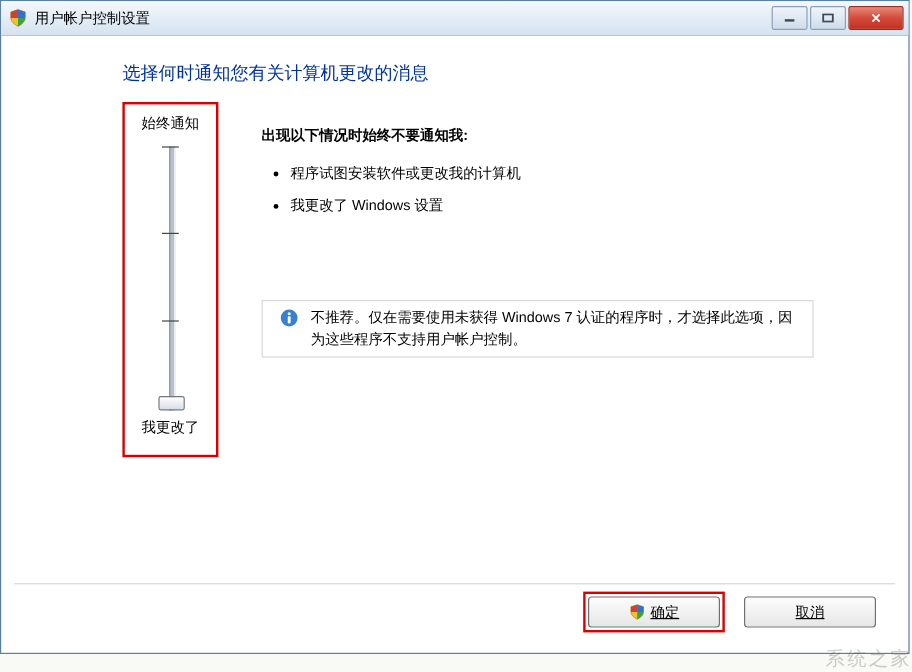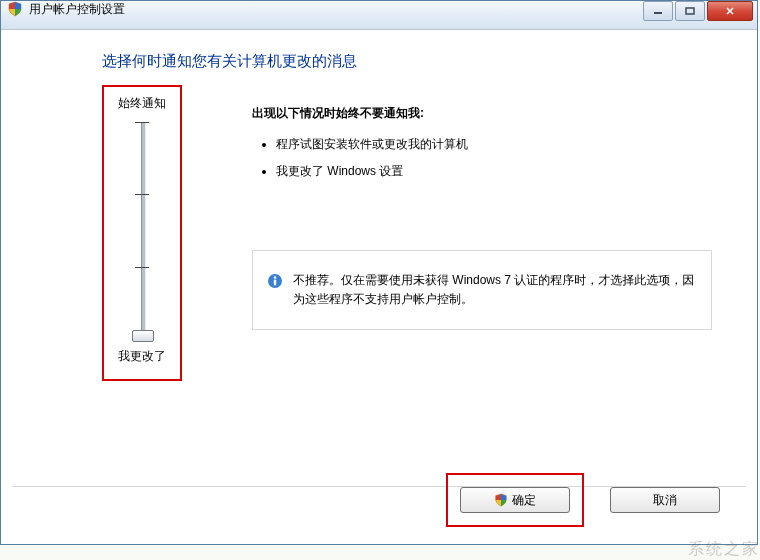--- a/index.html
+++ b/index.html
@@ -21,20 +21,21 @@
     background: #fff;
     position: relative;
     box-sizing: border-box;
   }
   
   .titlebar {
     height: 28px;
     background: linear-gradient(to bottom, #f4f8fc 0%, #e4edf6 50%, #d5e3f0 100%);
     border-bottom: 1px solid #bcc6d0;
     display: flex;
+    align-items: center;
     padding: 0 4px;
     position: relative;
   }
   .title-icon {
     width: 16px;
     height: 16px;
     margin: 0 6px 0 2px;
     flex-shrink: 0;
   }
   .title-text {
@@ -90,21 +91,20 @@
     font-size: 12px;
     color: #0066cc;
     text-decoration: underline;
     cursor: pointer;
     display: inline-block;
   }
   .main-row {
     display: flex;
     align-items: flex-start;
     padding-left: 100px;
-    gap: 34px;
   }
   
   .slider-block {
     border: 2px solid #d80000;
     width: 80px;
     padding: 6px 0 8px 0;
     text-align: center;
     margin-right: 36px;
     box-sizing: border-box;
   }
@@ -165,21 +165,21 @@
     padding: 0;
     list-style: disc;
   }
   .bullets li {
     margin-bottom: 10px;
     font-size: 12px;
   }
   .info-box {
     border: 1px solid #d8d8d8;
     margin-top: 70px;
-    padding: 20px 14px;
+    padding: 4px 14px;
     display: flex;
     align-items: flex-start;
     gap: 10px;
     width: 460px;
     box-sizing: border-box;
   }
   .info-icon {
     width: 16px;
     height: 16px;
     flex-shrink: 0;
@@ -201,21 +201,22 @@
   
   .button-row {
     position: absolute;
     bottom: 16px;
     right: 22px;
     display: flex;
     gap: 12px;
   }
   .btn-wrap {
     border: 2px solid #d80000;
-    padding: 12px;
+    padding: 2px;
+    text-decoration: underline;
   }
   .btn-wrap.plain {
     border-color: transparent;
   }
   .btn {
     min-width: 84px;
     height: 24px;
     border: 1px solid #707070;
     border-radius: 3px;
     background: linear-gradient(to bottom, #fdfdfd, #e6e6e6);

